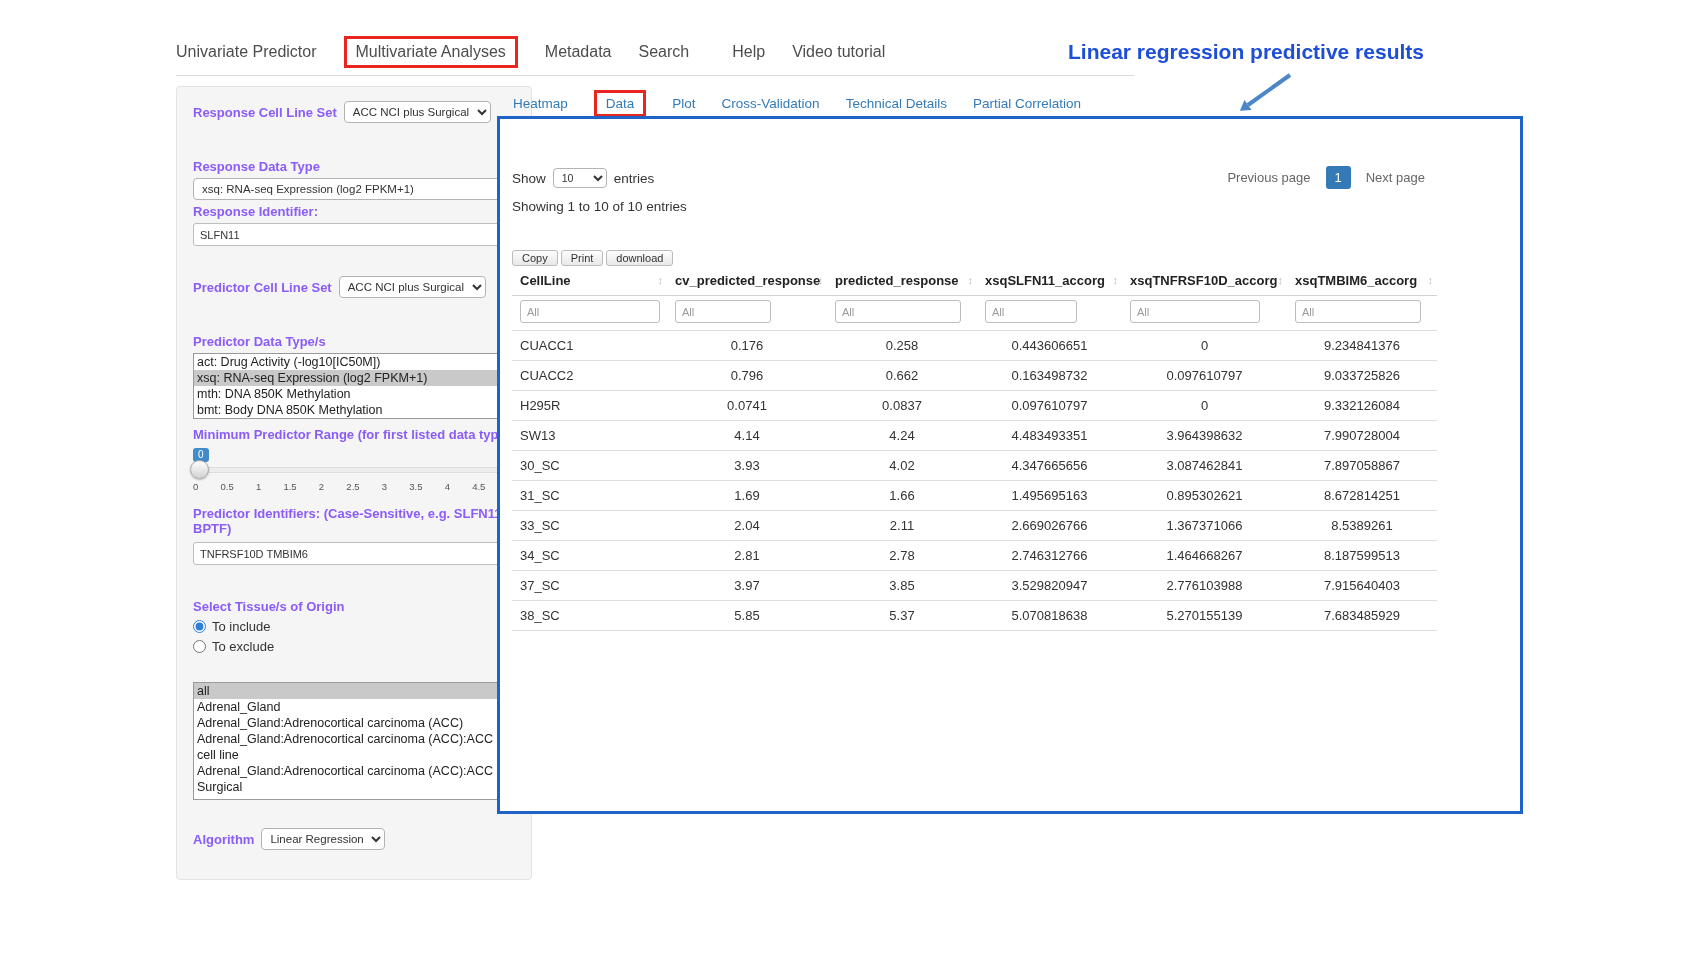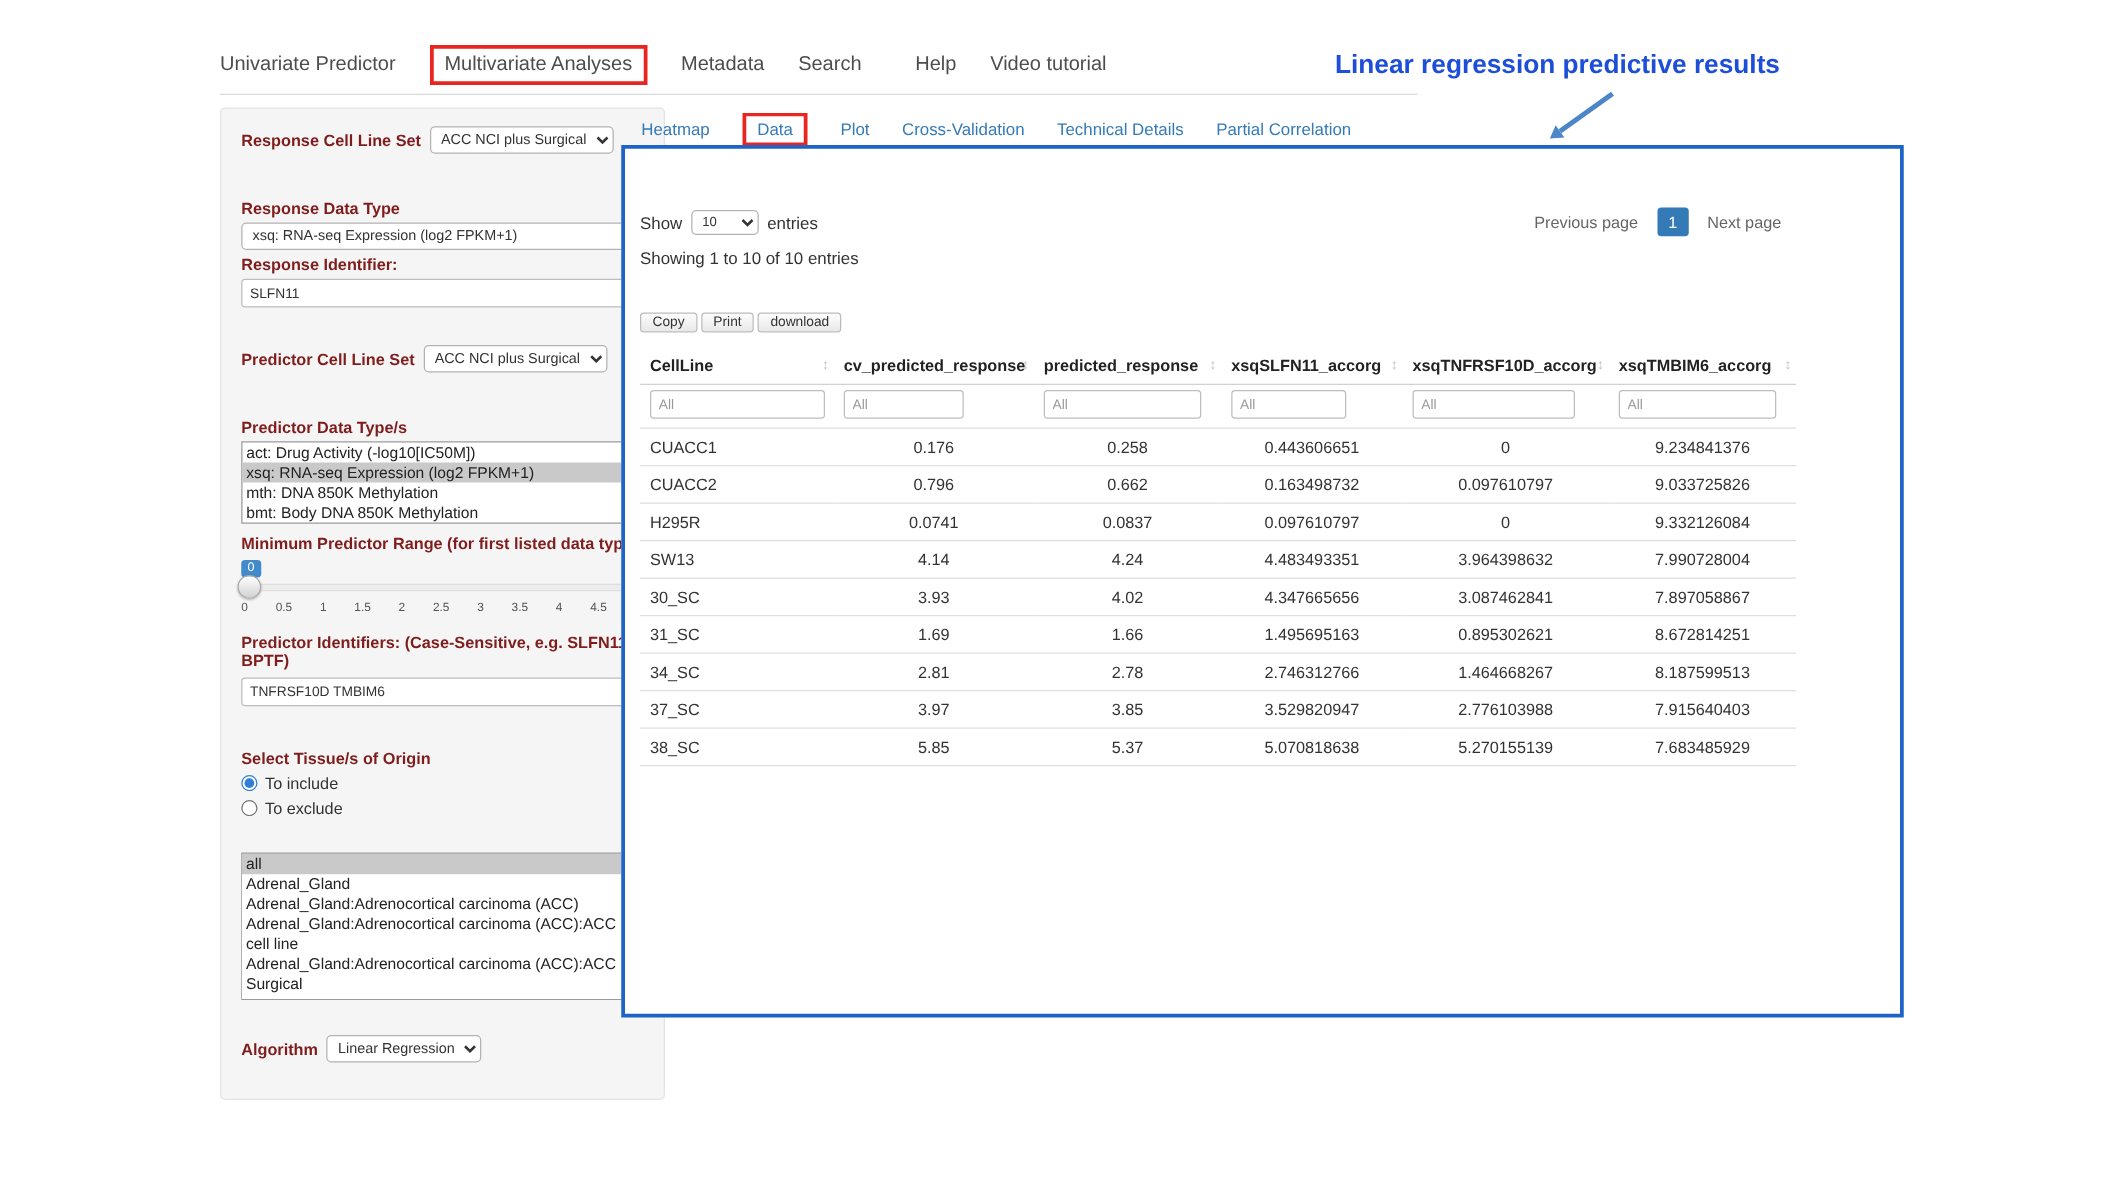--- a/index.html
+++ b/index.html
@@ -12,21 +12,21 @@
   .nav-item { font-size:16px; color:#4d4d4d; text-decoration:none; cursor:pointer; white-space:nowrap; }
   .nav-item.highlighted { border:3px solid #e8251f; padding:4px 9px; }
   .nav-item.spaced { margin-left:16px; }
 
   
   .annotation-title { position:absolute; left:1068px; top:40px; font-size:21px; font-weight:bold; color:#1d4ed8; white-space:nowrap; }
   .annotation-arrow { position:absolute; left:1228px; top:70px; }
 
   
   .sidebar { position:absolute; left:176px; top:86px; width:356px; height:794px; background:#f5f5f5; border:1px solid #e3e3e3; border-radius:4px; padding:14px 16px; font-size:13px; }
-  .blabel { font-weight:bold; font-size:13px; color:#7f1d1d; display:inline-block; }
+  .blabel { font-weight:bold; font-size:13px; color:#8b5cf6; display:inline-block; }
   .inline-row { display:flex; align-items:center; gap:7px; }
   select { font-family:inherit; font-size:11.5px; color:#333; border:1px solid #b3b3b3; border-radius:4px; background:#fff; height:22px; padding:0 4px; }
   input[type=text] { font-family:inherit; font-size:11px; color:#333; border:1px solid #bdbdbd; border-radius:3px; background:#fff; height:23px; padding:2px 6px; }
   input[type=text]::placeholder { color:#9a9a9a; }
   .mt4{margin-top:4px;} .mt6{margin-top:6px;} .mt8{margin-top:8px;} .mt20{margin-top:36px;} .mt28{margin-top:28px;} .mt30{margin-top:30px;} .mt34{margin-top:34px;}
   .full { width:322px; display:block; }
   .w300 { width:330px; display:block; }
   .listbox { background:#fff; border:1px solid #9a9a9a; width:322px; font-size:12.5px; line-height:16px; color:#222; }
   .listbox .opt { padding:0 3px; white-space:nowrap; overflow:hidden; cursor:default; }
   .listbox.wrap .opt { white-space:normal; }
@@ -55,21 +55,21 @@
   
   .panel { position:absolute; left:497px; top:116px; width:1026px; height:698px; border:3px solid #1d63c8; background:#fff; padding:9px 12px; }
   .show-row { display:flex; align-items:center; gap:7px; font-size:13.5px;margin-top:40px; }
   .show-row select { height:20px; font-size:10.5px; width:54px; }
   .dt-info { margin-top:11px; font-size:13.5px; color:#333; }
   .pagination { position:absolute; top:46px; right:85px; display:flex; align-items:center; }
   .page-btn { font-size:13px; color:#666; padding:5px 10px; cursor:pointer; white-space:nowrap; }
   .page-btn.active { background:#337ab7; color:#fff; border-radius:3px; padding:4px 9px; margin:0 5px; }
   .dt-buttons { margin-top:36px; display:flex; gap:3px; }
   .dt-btn { font-family:inherit; font-size:11px; color:#333; border:1px solid #bbb; border-radius:3px; background:linear-gradient(#fdfdfd,#e8e8e8); padding:1px 9px; cursor:pointer; }
-  table.dt { margin-top:12px; border-collapse:collapse; table-layout:fixed; width:925px; }
+  table.dt { border-collapse:collapse; table-layout:fixed; width:925px; }
   .dt th { font-size:13px; font-weight:bold; text-align:left; padding:7px 20px 7px 8px; position:relative; border-bottom:1px solid #d2d2d2; color:#222; }
   .dt th .sort { position:absolute; right:4px; top:8px; font-size:11px; color:#c2c2c2; font-weight:normal; }
   .dt td { font-size:13px; padding:7px 8px; border-bottom:1px solid #dedede; color:#333; }
   .dt td.num { text-align:center; }
   .filter-cell { padding:4px 8px 7px 8px !important; }
   .filter-input { height:22px; font-size:11px; }
   .fw1{width:140px;} .fw2{width:96px;} .fw3{width:126px;} .fw4{width:92px;} .fw5{width:130px;} .fw6{width:126px;}
 </style>
 </head>
 <body>
@@ -285,20 +285,28 @@
 
           <tr>
             <td>31_SC</td>
             <td class="num">1.69</td>
             <td class="num">1.66</td>
             <td class="num">1.495695163</td>
             <td class="num">0.895302621</td>
             <td class="num">8.672814251</td>
           </tr>
 
+          <tr>
+            <td>33_SC</td>
+            <td class="num">2.04</td>
+            <td class="num">2.11</td>
+            <td class="num">2.669026766</td>
+            <td class="num">1.367371066</td>
+            <td class="num">8.5389261</td>
+          </tr>
 
           <tr>
             <td>34_SC</td>
             <td class="num">2.81</td>
             <td class="num">2.78</td>
             <td class="num">2.746312766</td>
             <td class="num">1.464668267</td>
             <td class="num">8.187599513</td>
           </tr>
 

